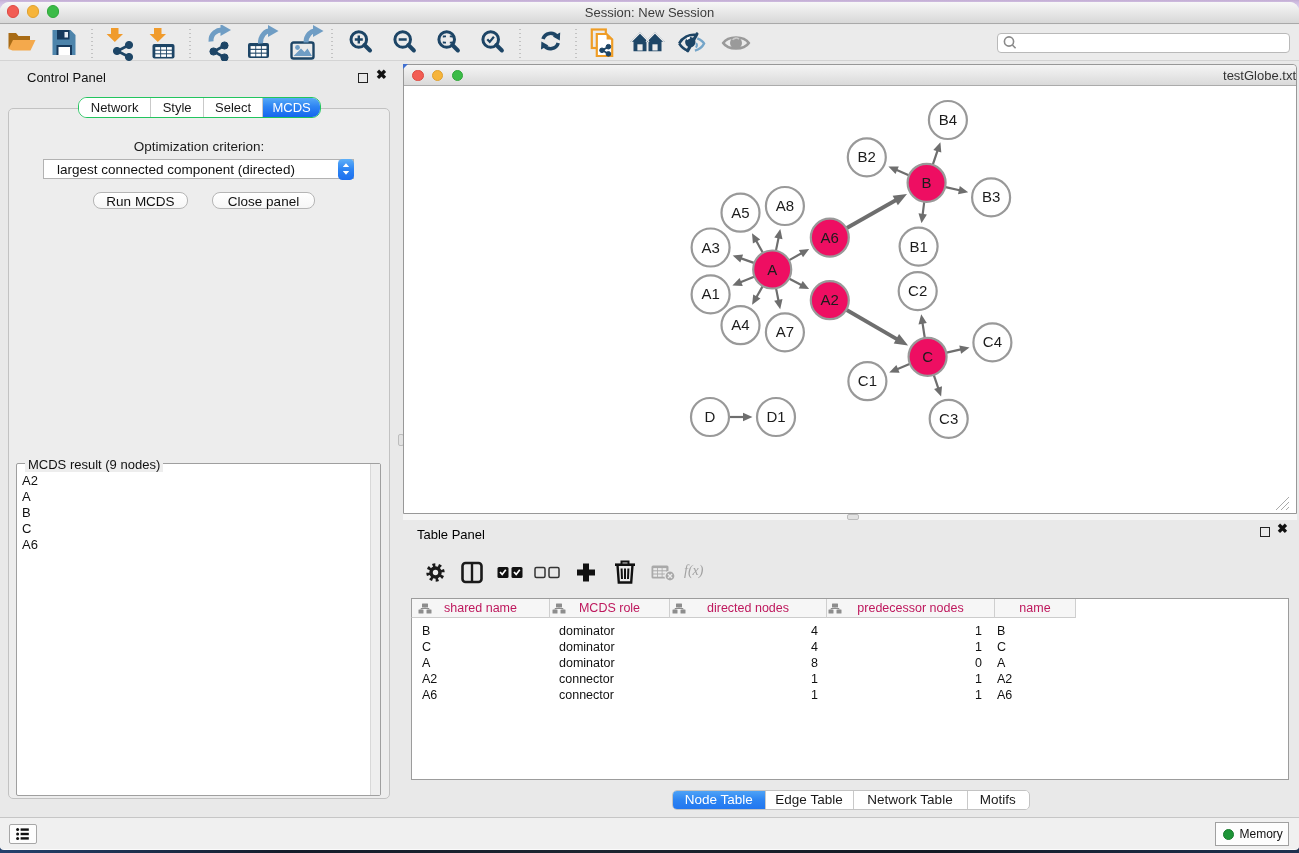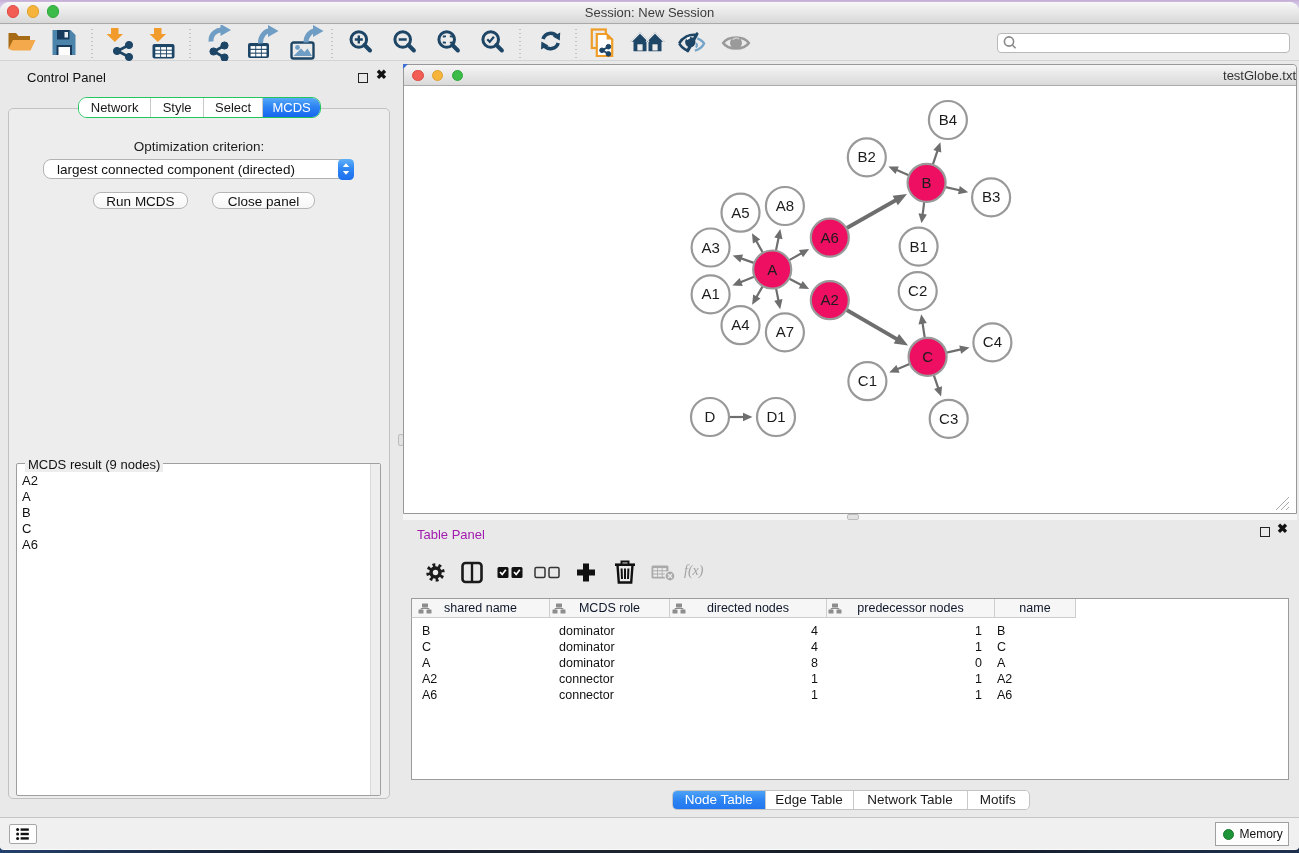--- a/index.html
+++ b/index.html
@@ -15,43 +15,43 @@
 #searchbox{position:absolute;left:997px;top:30.5px;width:293px;height:20px;background:#fff;border:1px solid #b9b9b9;border-radius:4px}
 
 #cp-title{position:absolute;left:27px;top:68px;font-size:13px;color:#111}
 #cp-box{position:absolute;left:8px;top:106px;width:382px;height:691px;border:1px solid #c2c2c2;border-radius:5px;background:#ededed}
 .tabstrip{position:absolute;display:flex;background:#fff;border:1px solid #22c55e;border-radius:9px;overflow:hidden}
 #cp-tabs{left:78px;top:95px;width:243px;height:21px}
 .tab{font-size:13px;color:#1a1a1a;text-align:center;line-height:19px;border-right:1px solid #c9c9c9;background:#fff}
 .tab:last-child{border-right:none}
 .tab.sel{background:linear-gradient(180deg,#56a9f7,#2e85f3 45%,#1566ee);color:#fff;border-right:none}
 #optlabel{position:absolute;left:8px;top:137px;width:382px;text-align:center;font-size:13.5px;color:#1b1b1b}
-#combo{position:absolute;left:43px;top:157px;width:311px;height:20px;background:#fff;border:1px solid #b2b2b2;border-radius:8px}
+#combo{position:absolute;left:43px;top:157px;width:311px;height:20px;background:#fff;border:1px solid #b2b2b2;border-radius:0}
 #combo .ctext{position:absolute;left:13px;top:0;line-height:19px;font-size:13.5px;color:#111}
 #combo .stepper{position:absolute;right:-1px;top:-1px;width:16px;height:21px;border-radius:4.5px;background:linear-gradient(180deg,#5fb0f8,#2e85f3 48%,#1c6fef);}
 .btn{position:absolute;height:17px;background:linear-gradient(180deg,#ffffff,#f6f6f6);border:1px solid #b5b5b5;border-radius:8px;font-size:13.5px;color:#111;text-align:center;line-height:17px}
 #fieldset{position:absolute;left:16px;top:461px;width:365px;height:333px;border:1px solid #9f9f9f;border-radius:2px;background:#fff}
 #fieldlegend{position:absolute;left:25px;top:455px;background:#ededed;padding:0 3px;font-size:13px;color:#111}
 #fieldlist{position:absolute;left:22px;top:471px;font-size:13px;color:#111;line-height:16px}
 #fieldscroll{position:absolute;left:370px;top:462px;width:10px;height:331px;background:#eeeeee;border-left:1px solid #d8d8d8}
 
 .vgrip{position:absolute;left:397.5px;top:432px;width:6px;height:12px;background:#e2e2e2;border:1px solid #bdbdbd;border-radius:2px}
 .hgrip{position:absolute;left:847px;top:511.5px;width:12px;height:6px;background:#e2e2e2;border:1px solid #bdbdbd;border-radius:2px}
 
 #nw{position:absolute;left:403px;top:62px;width:894px;height:450px;border:1px solid #989898;border-radius:4px 4px 0 0;background:#fff}
 #nw-title{position:absolute;left:0;top:0;width:100%;height:21px;background:linear-gradient(180deg,#f5f5f5,#dadada);border-bottom:1px solid #ababab;border-radius:4px 4px 0 0}
 #nw-title .t{position:absolute;width:100%;text-align:right;line-height:21px;font-size:13px;color:#333}
 .ntl{position:absolute;top:4.5px;width:11.5px;height:11.5px;border-radius:50%}
 #nw-corner{position:absolute;left:-1px;top:-1px;width:0;height:0;border-top:5px solid #3f6fd1;border-right:5px solid transparent}
 
-#tp-title{position:absolute;left:417px;top:525px;font-size:13px;color:#a21caf}
+#tp-title{position:absolute;left:417px;top:525px;font-size:13px;color:#000000}
 #tbl{position:absolute;left:411px;top:596px;width:878px;height:182px;background:#fff;border:1px solid #9c9c9c}
 #thead{position:absolute;left:411px;top:596px;width:665px;height:20px;background:#f6f6f6;border:1px solid #9c9c9c;border-bottom:1px solid #cccccc}
 .hsep{position:absolute;top:597px;width:1px;height:19px;background:#cfcfcf}
-.hcell{position:absolute;top:598px;height:18px;font-size:12.5px;color:#0f172a;text-align:center;line-height:17px}
+.hcell{position:absolute;top:598px;height:18px;font-size:12.5px;color:#be185d;text-align:center;line-height:17px}
 .trow{position:absolute;font-size:12.5px;color:#111;height:16px;line-height:16px}
 .num{text-align:right}
 #btabs{left:672px;top:788px;width:358px;height:20px;position:absolute;display:flex;background:#fff;border:1px solid #c3c3c3;border-radius:5px;overflow:hidden}
 .btab{font-size:13.5px;color:#1a1a1a;text-align:center;line-height:18px;border-right:1px solid #c9c9c9;background:#fff}
 .btab:last-child{border-right:none}
 .btab.sel{background:linear-gradient(180deg,#4ea3f6,#2d84f2 50%,#2277f0);color:#fff}
 
 #statusbar{position:absolute;left:0;top:815px;width:1299px;height:32px;background:#f0f0f0;border-top:1px solid #c6c6c6}
 #sbtn{position:absolute;left:9px;top:822px;width:28px;height:20px;background:#fdfdfd;border:1px solid #a7a7a7;border-radius:2px}
 #membtn{position:absolute;left:1214.5px;top:820px;width:74.5px;height:23.5px;background:#fdfdfd;border:1px solid #a0a0a0}

